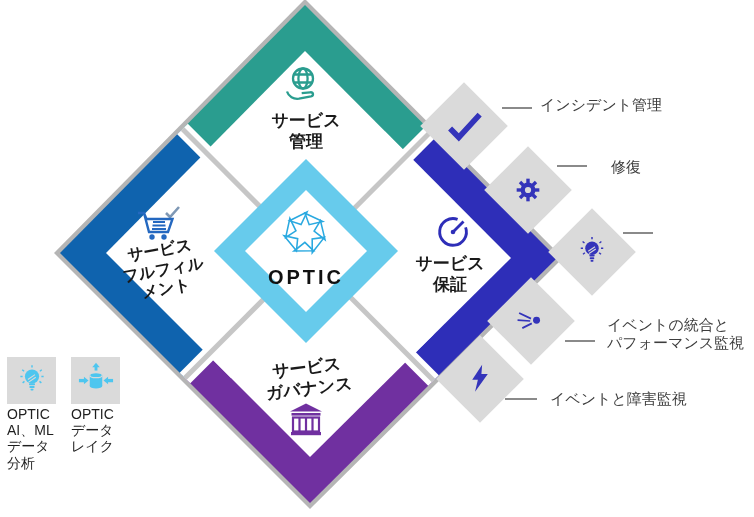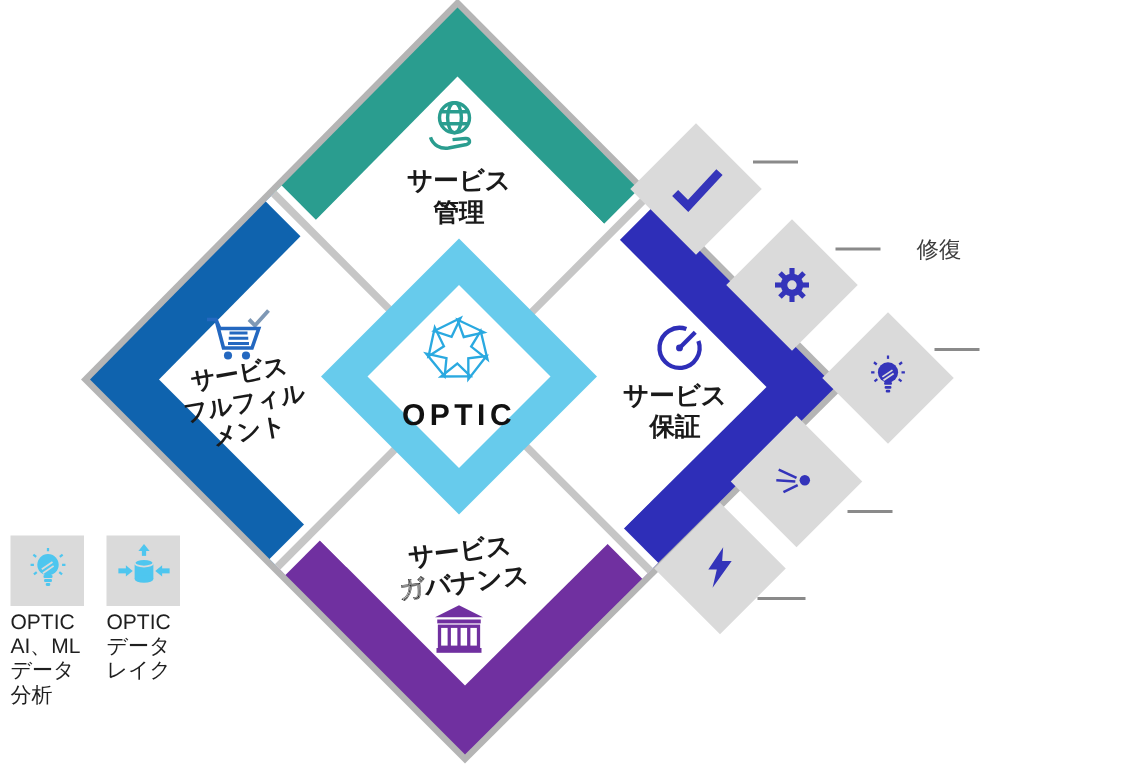--- a/index.html
+++ b/index.html
@@ -193,30 +193,34 @@
   </div>
   <div class="abs dsq" style="left:449px;top:348px">
     <div class="inner">
       <svg width="34" height="38" viewBox="0 0 48 48">
         <polygon points="27,4 13,25 21,25 17,42 35,17 26,17" fill="#3434BA"></polygon>
       </svg>
     </div>
   </div>
 
   <div class="abs leader" style="left:502px;top:107px"></div>
+  <div class="abs callout-label" style="left:540px;top:96px">インシデント管理</div>
 
   <div class="abs leader" style="left:557px;top:165px"></div>
   <div class="abs callout-label" style="left:611px;top:158px">修復</div>
 
   <div class="abs leader" style="left:623px;top:232px"></div>
   <div class="abs callout-label" style="left:661px;top:225px"></div>
 
   <div class="abs leader" style="left:565px;top:340px"></div>
+  <div class="abs callout-label" style="left:607px;top:316px">イベントの統合と
+パフォーマンス監視</div>
 
   <div class="abs leader" style="left:505px;top:398px;width:32px"></div>
+  <div class="abs callout-label" style="left:550px;top:390px">イベントと障害監視</div>
 
   <div class="abs tile" style="left:7px;top:357px">
     <svg width="36" height="40" viewBox="0 0 48 48">
       <g fill="#4EC6EF">
         <circle cx="24" cy="18" r="9.5"></circle>
         <rect x="20" y="27" width="8" height="2.8" rx="1"></rect>
         <rect x="20.5" y="30.6" width="7" height="2.8" rx="1"></rect>
         <rect x="22" y="34.2" width="4" height="2.6" rx="1"></rect>
       </g>
       <g stroke-width="2" stroke="#4EC6EF">

